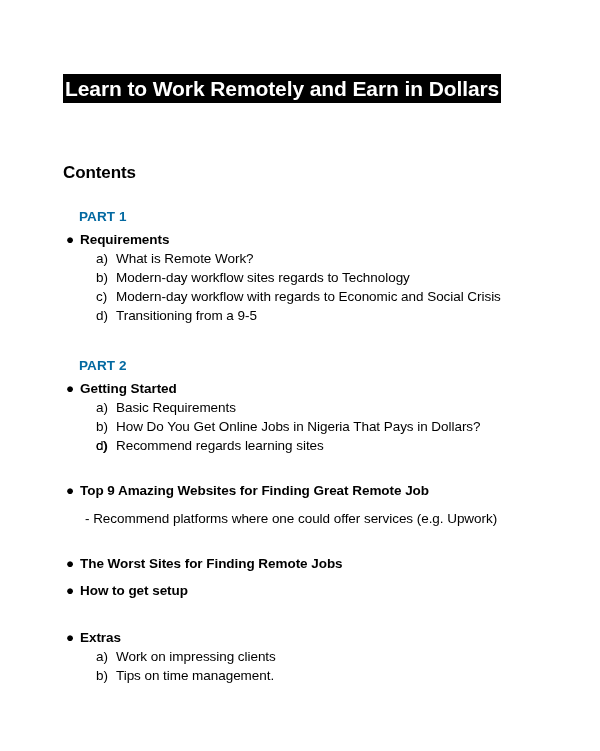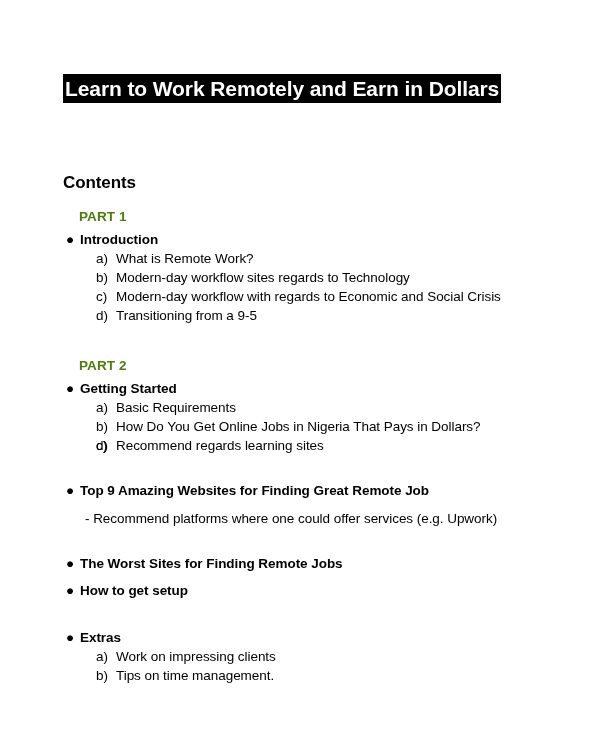--- a/index.html
+++ b/index.html
@@ -41,21 +41,21 @@
     line-height: 29px;
     padding: 0 2px 0 2px;
     letter-spacing: -0.1px;
     white-space: nowrap;
   }
 
   
   .contents-heading {
     position: absolute;
     left: 63px;
-    top: 160px;
+    top: 150px;
     font-size: 17px;
     font-weight: bold;
     line-height: 21px;
     letter-spacing: -0.1px;
   }
 
   
   .body-region {
     position: absolute;
     left: 0;
@@ -65,21 +65,21 @@
 
   .part {
     margin: 0;
   }
 
   .part-label {
     margin-left: 63px;
     font-size: 13.5px;
     font-weight: bold;
     line-height: 18px;
-    color: #4d7c0f;
+    color: #0369a1;
     letter-spacing: 0.1px;
     padding-left: 16px;
   }
 
   
   .group {
     margin: 0;
   }
   .group.pad-top-xs { margin-top: 4px; }
 
@@ -145,21 +145,21 @@
   <div class="contents-heading">Contents</div>
 
   <div class="body-region">
 
     <section class="part">
       <div class="part-label">PART 1</div>
 
       <div class="group pad-top-xs">
         <div class="bullet-row">
           <span class="dot">●</span>
-          <span>Introduction</span>
+          <span>Requirements</span>
         </div>
         <ul class="sub-list">
           <li class="sub-item">
             <span class="marker">a)</span>
             <span>What is Remote Work?</span>
           </li>
           <li class="sub-item">
             <span class="marker">b)</span>
             <span>Modern-day workflow sites regards to Technology</span>
           </li>

